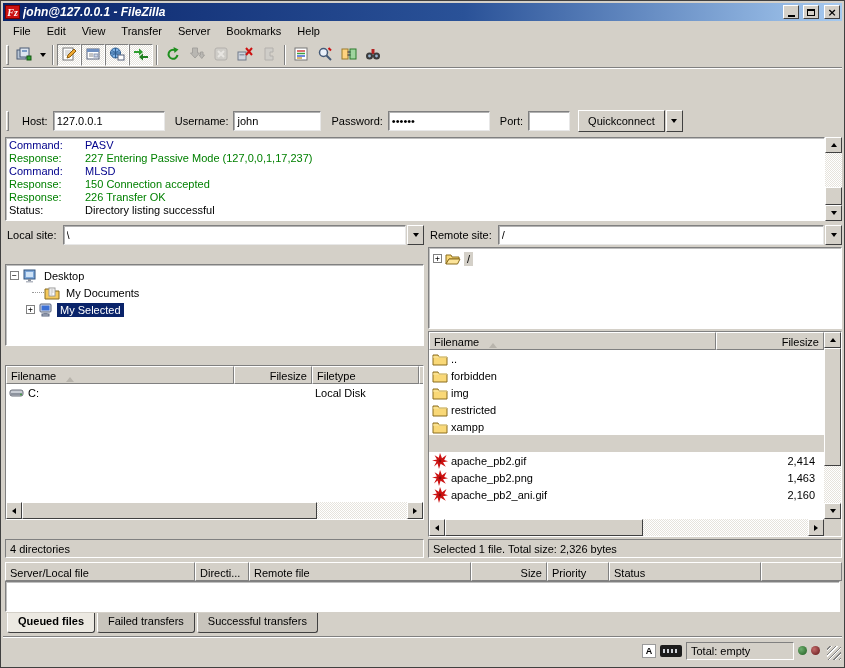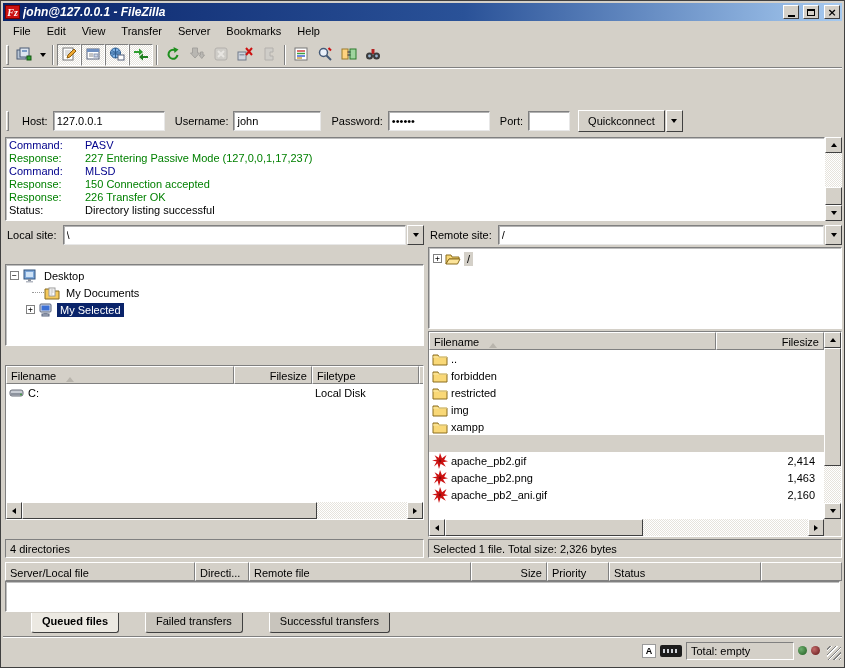--- a/index.html
+++ b/index.html
@@ -128,21 +128,21 @@
                 display:flex; align-items:center; padding:0 4px; background:#d4d0c8; }
 
   
   .queuehead { height:20px; flex:0 0 20px; display:flex; padding:1px 0 0 2px; background:#d4d0c8; }
   .queuebody { flex:1; margin:0 2px; background:#fff; border:1px solid; border-color:#808080 #fff #fff #808080;
                box-shadow: inset 1px 1px 0 rgba(0,0,0,.25); }
 
   
   .tabs { height:24px; flex:0 0 24px; display:flex; align-items:flex-start; padding:1px 0 0 4px; gap:2px; }
   .tab { padding:2px 10px 17px; background:#c8c4bc; border:1px solid; border-color:#fff #404040 #404040 #fff;
-         border-radius:0 0 3px 3px; border-top:none; height:18px;margin-left:24px; }
+         border-radius:0 0 3px 3px; border-top:none; height:18px; }
   .tab.active { background:#ece9e2; font-weight:bold; height:20px; }
 
   
   .statusbar { flex:1; min-height:26px; display:flex; align-items:center; border-top:1px solid #808080;
                box-shadow: inset 0 1px 0 #fff; padding:0 1px 0 4px; }
   .sb-spacer { flex:1; }
   .mini { display:flex; align-items:center; gap:4px; }
   .ascii-ind { width:14px; height:14px; background:#fff; border:1px solid #9a9a9a;
                font:bold 9px/12px "Liberation Sans",sans-serif; text-align:center; }
   .speed-ind { width:22px; height:12px; background:#1c1c1c; border-radius:2px; position:relative; }
@@ -510,33 +510,33 @@
                 <span class="cell num" style="flex: 1 1 0%;"></span>
               </div>
               <div class="lrow">
                 <span class="cell" style="flex: 0 0 287px; width: 287px;">
                   <span class="fic">
                     <svg xmlns="http://www.w3.org/2000/svg" width="16" height="16" viewBox="0 0 16 16">
                       <path d="M1 4h5l1 2h8v8H1z" fill="#f9d877" stroke="#8a6d1f"></path>
                       <path d="M1 6h14" stroke="#fbeaa8"></path>
                     </svg>
                   </span>
-                  <span>restricted</span>
+                  <span>img</span>
                 </span>
                 <span class="cell num" style="flex: 1 1 0%;"></span>
               </div>
               <div class="lrow">
                 <span class="cell" style="flex: 0 0 287px; width: 287px;">
                   <span class="fic">
                     <svg xmlns="http://www.w3.org/2000/svg" width="16" height="16" viewBox="0 0 16 16">
                       <path d="M1 4h5l1 2h8v8H1z" fill="#f9d877" stroke="#8a6d1f"></path>
                       <path d="M1 6h14" stroke="#fbeaa8"></path>
                     </svg>
                   </span>
-                  <span>img</span>
+                  <span>restricted</span>
                 </span>
                 <span class="cell num" style="flex: 1 1 0%;"></span>
               </div>
               <div class="lrow">
                 <span class="cell" style="flex: 0 0 287px; width: 287px;">
                   <span class="fic">
                     <svg xmlns="http://www.w3.org/2000/svg" width="16" height="16" viewBox="0 0 16 16">
                       <path d="M1 4h5l1 2h8v8H1z" fill="#f9d877" stroke="#8a6d1f"></path>
                       <path d="M1 6h14" stroke="#fbeaa8"></path>
                     </svg>

